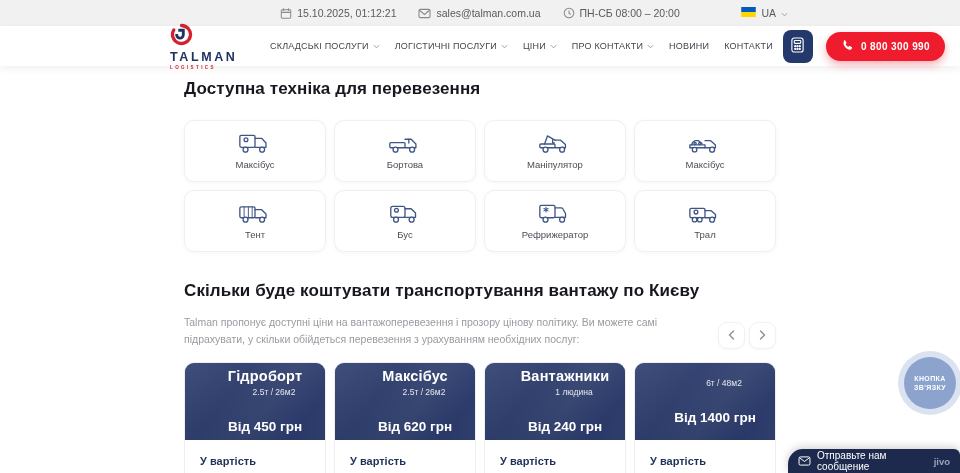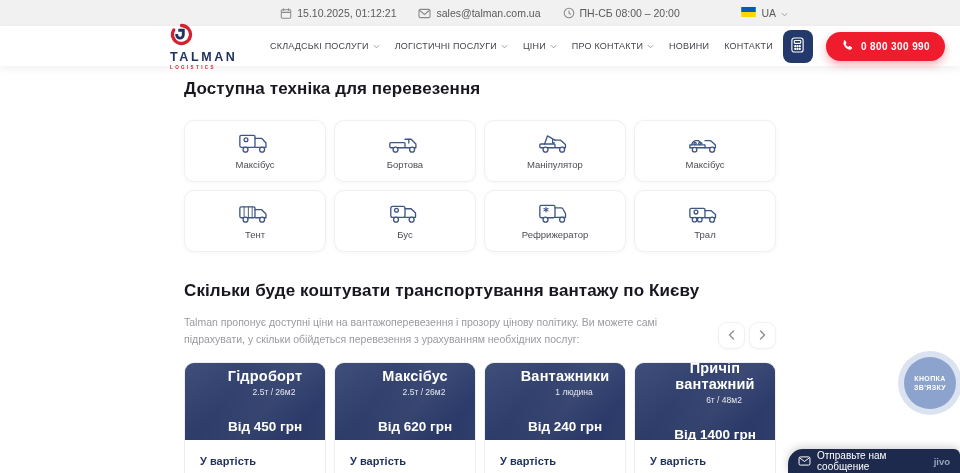--- a/index.html
+++ b/index.html
@@ -337,21 +337,20 @@
     <div class="pcard">
       <div class="phead">
         <div class="pname">Вантажники</div>
         <div class="pspec">1 людина</div>
         <div class="pprice">Від 240 грн</div>
       </div>
       <div class="pbody">У вартість мінімального замовлення за 450₴ входить:</div>
     </div>
     <div class="pcard">
       <div class="phead">
-        <div class="pname">Причіп вантажний</div>
         <div class="pspec">6т / 48м2</div>
         <div class="pprice">Від 1400 грн</div>
       </div>
       <div class="pbody">У вартість мінімального замовлення за 450₴ входить:</div>
     </div>
   </div>
 </div>
 
 <button class="callback">
   <span>КНОПКА</span><br>

